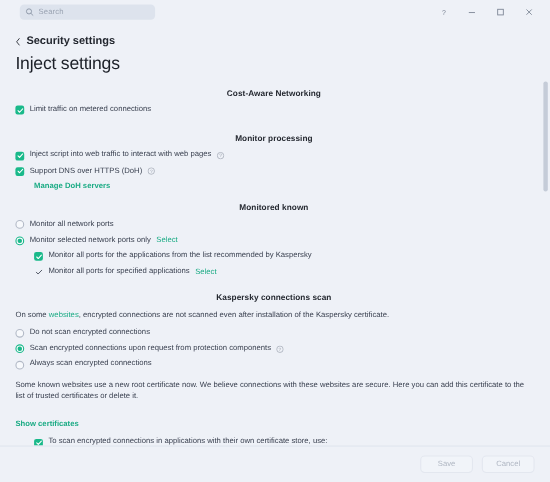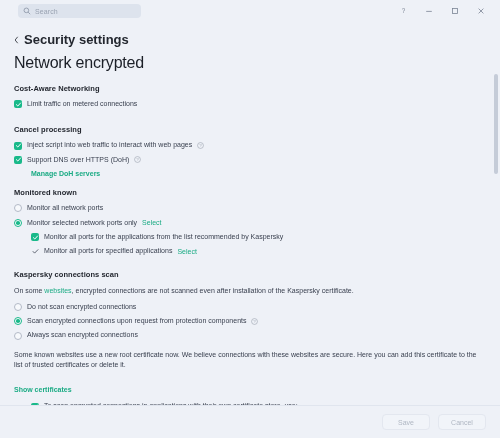--- a/index.html
+++ b/index.html
@@ -36,34 +36,34 @@
   .win-btn svg { display: block; }
 
   
   .content {
     position: absolute; left: 0; top: 22px; width: 500px; height: 383px;
     padding: 8px 16px 0 14px;
   }
 
   .breadcrumb {
     display: flex; align-items: center; gap: 5px;
-    font-size: 13px; font-weight: bold; color: #23272f;
+    font-size: 10px; font-weight: bold; color: #23272f;
     margin-top: 2px; margin-bottom: 7px;
   }
   .chev { width: 5px; height: 8px; }
   .chev svg { display: block; }
 
   .page-title {
     font-size: 16px; font-weight: normal; color: #1b1f27;
     letter-spacing: -.2px; margin-bottom: 12px;
   }
 
   .section-title {
     font-size: 7.5px; font-weight: bold; color: #23272f;
-    margin-bottom: 7px; letter-spacing: .05px;
+    margin-bottom: 7px; letter-spacing: .05px; text-align: center;
   }
   .gap { height: 11px; }
 
   .row {
     display: flex; align-items: center; gap: 5px;
     margin-bottom: 6px; font-size: 7px; color: #3a4150;
   }
   .row.indent { margin-left: 17px; }
   .row-text { line-height: 1.2; }
 
@@ -179,37 +179,37 @@
 
   <div class="breadcrumb">
     <span class="chev">
       <svg viewBox="0 0 6 10" width="5" height="8">
           <polyline points="4.5,1 1.3,5 4.5,9" fill="none" stroke="#23272f" stroke-width="1"></polyline>
         </svg>
     </span>
     <span>Security settings</span>
   </div>
 
-  <div class="page-title">Network encrypted</div>
+  <div class="page-title">Inject settings</div>
 
   
   <div class="section-title">Cost-Aware Networking</div>
   <div class="row">
     <span class="cb">
       <svg viewBox="0 0 10 10" width="7" height="7">
           <polyline points="2,5.2 4,7.2 8,2.8" fill="none" stroke="#fff" stroke-width="1.4" stroke-linecap="round" stroke-linejoin="round"></polyline>
         </svg>
     </span>
     <span class="row-text">Limit traffic on metered connections</span>
   </div>
 
   <div class="gap"></div>
 
   
-  <div class="section-title">Cancel processing</div>
+  <div class="section-title">Monitor processing</div>
   <div class="row">
     <span class="cb">
       <svg viewBox="0 0 10 10" width="7" height="7">
           <polyline points="2,5.2 4,7.2 8,2.8" fill="none" stroke="#fff" stroke-width="1.4" stroke-linecap="round" stroke-linejoin="round"></polyline>
         </svg>
     </span>
     <span class="row-text">Inject script into web traffic to interact with web pages</span>
     <span class="info-icon">
       <svg viewBox="0 0 10 10" width="7" height="7">
           <circle cx="5" cy="5" r="4.2" fill="none" stroke="#6c7686" stroke-width="0.9"></circle>

